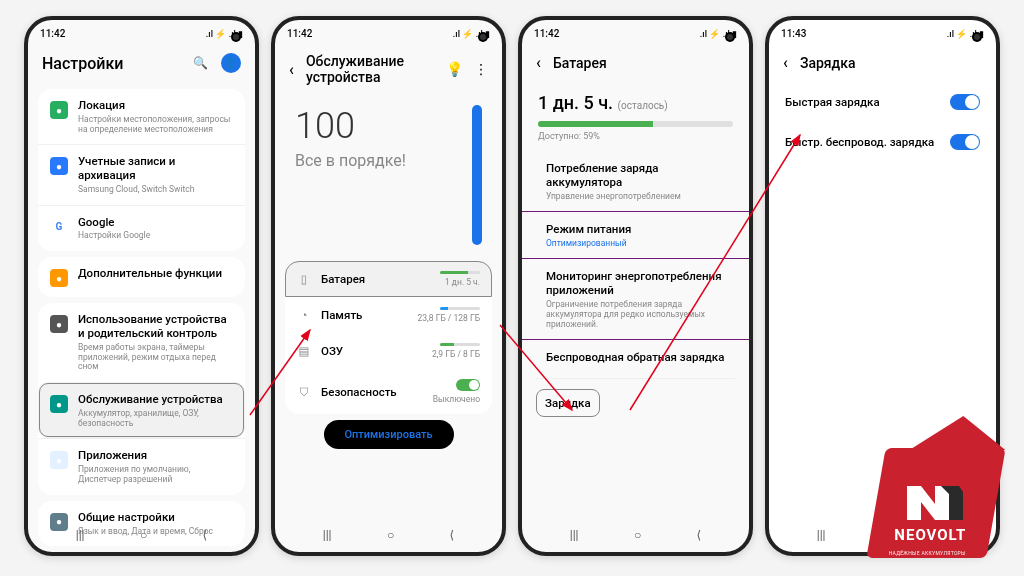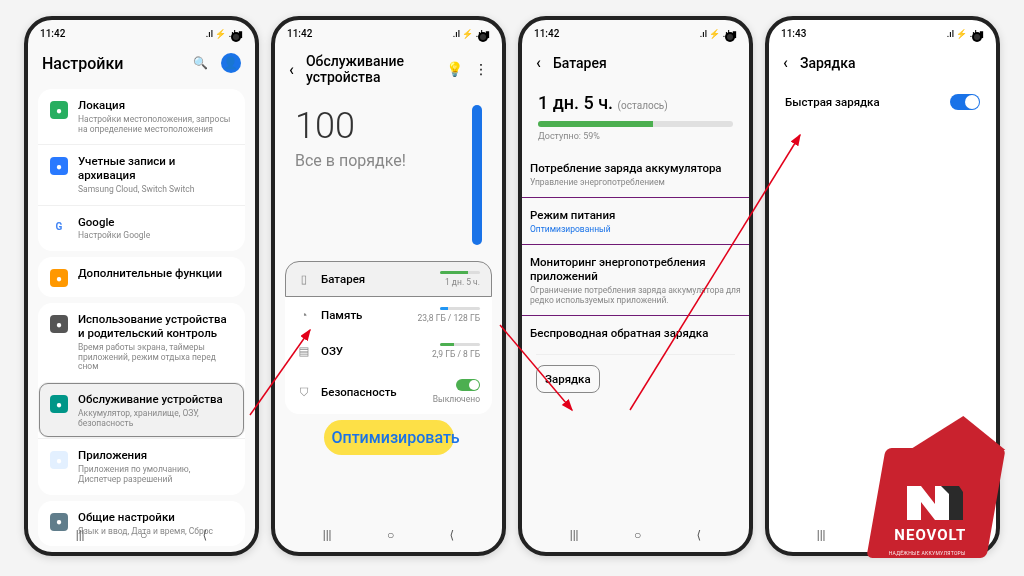--- a/index.html
+++ b/index.html
@@ -51,31 +51,31 @@
   .stat-list { margin: 6px 10px; background: #fff; border-radius: 14px; }
   .stat-row { display: flex; align-items: center; padding: 10px 12px; gap: 10px; font-size: 11.5px; cursor:pointer; }
   .stat-row.highlighted { outline: 1px solid #888; outline-offset: -1px; border-radius: 14px 14px 0 0; }
   .stat-row .lab { flex: 1; font-weight: 500; }
   .stat-row .val { font-size: 8.5px; color: #888; text-align: right; }
   .mini-bar { width: 40px; height: 3px; border-radius: 2px; background: #ddd; position: relative; overflow:hidden; }
   .mini-bar .f { position:absolute; left:0; top:0; bottom:0; background:#4CAF50; }
   .mini-bar.blue .f{ background:#2196F3; }
   .mini-toggle { width: 24px; height: 12px; border-radius: 6px; background: #4CAF50; position:relative; }
   .mini-toggle::after { content:""; position:absolute; right:1px; top:1px; width:10px; height:10px; border-radius:50%; background:#fff; }
-  .optimize-btn { margin: 0 auto; display: block; width: 130px; padding: 8px; border-radius: 18px; background: #fde047; color: #1a73e8; text-align: center; font-size: 16px; font-weight: 500; cursor:pointer; }
+  .optimize-btn { margin: 0 auto; display: block; width: 130px; padding: 8px; border-radius: 18px; background: #000000; color: #1a73e8; text-align: center; font-size: 11px; font-weight: 500; cursor:pointer; }
 
   
   .bat-head { padding: 10px 16px; }
   .bat-time { font-size: 18px; font-weight: 500; }
   .bat-time .rest { font-size: 10px; color: #888; font-weight: 400; }
   .bat-bar { margin: 8px 0 4px; height: 6px; border-radius: 3px; background: #e0e0e0; overflow: hidden; }
   .bat-bar .f { height: 100%; width: 59%; background: #4CAF50; }
   .bat-sub { font-size: 9px; color: #888; }
 
-  .section { padding: 10px 8px; }
+  .section { padding: 10px 24px; }
   .sec-title { font-size: 11.5px; font-weight: 500; color: #000; }
   .sec-sub { font-size: 8.5px; color: #888; margin-top: 2px; }
   .sec-sub.blue { color: #1a73e8; }
   .sec-bordered { border-top: 1px solid #701a75; }
   .charging-hl { margin: 4px 14px; padding: 10px 0; border-top: 1px solid #eee; }
   .charging-hl .in { border: 1px solid #888; border-radius: 8px; padding: 6px 8px; display:inline-block; font-size:11.5px; font-weight:500; }
 
   
   .toggle-row { display: flex; align-items: center; padding: 12px 16px; font-size: 11.5px; font-weight: 500; }
   .toggle-row .lab { flex: 1; }
@@ -315,20 +315,24 @@
     </div>
     <div class="header">
       <span class="back">‹</span>
       <span class="title">Зарядка</span>
     </div>
     <div id="p4-toggles">
         <div class="toggle-row">
       <span class="lab">Быстрая зарядка</span>
       <span class="toggle"></span>
         </div>
+        <div class="toggle-row">
+      <span class="lab">Быстр. беспровод. зарядка</span>
+      <span class="toggle"></span>
+        </div>
       </div>
     <div class="navbar">
         <span>|||</span>
         <span>○</span>
         <span>⟨</span>
       </div>
   </div>
 
 </div>
 

